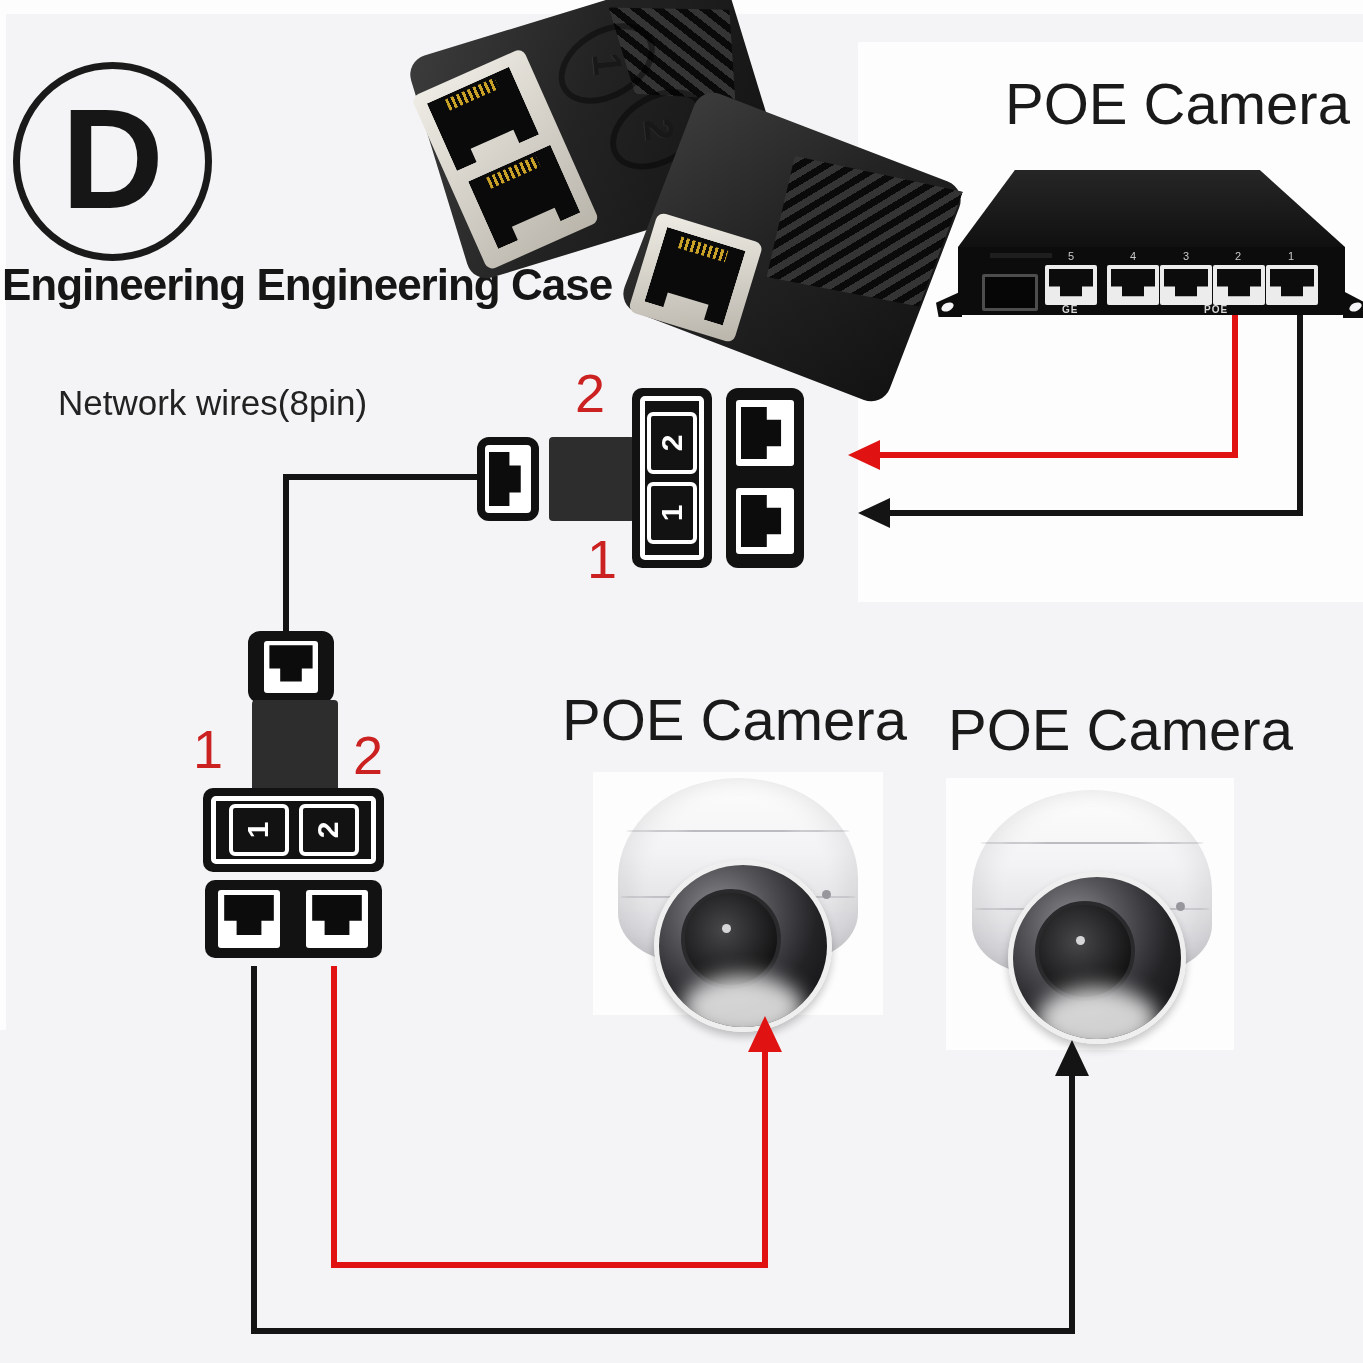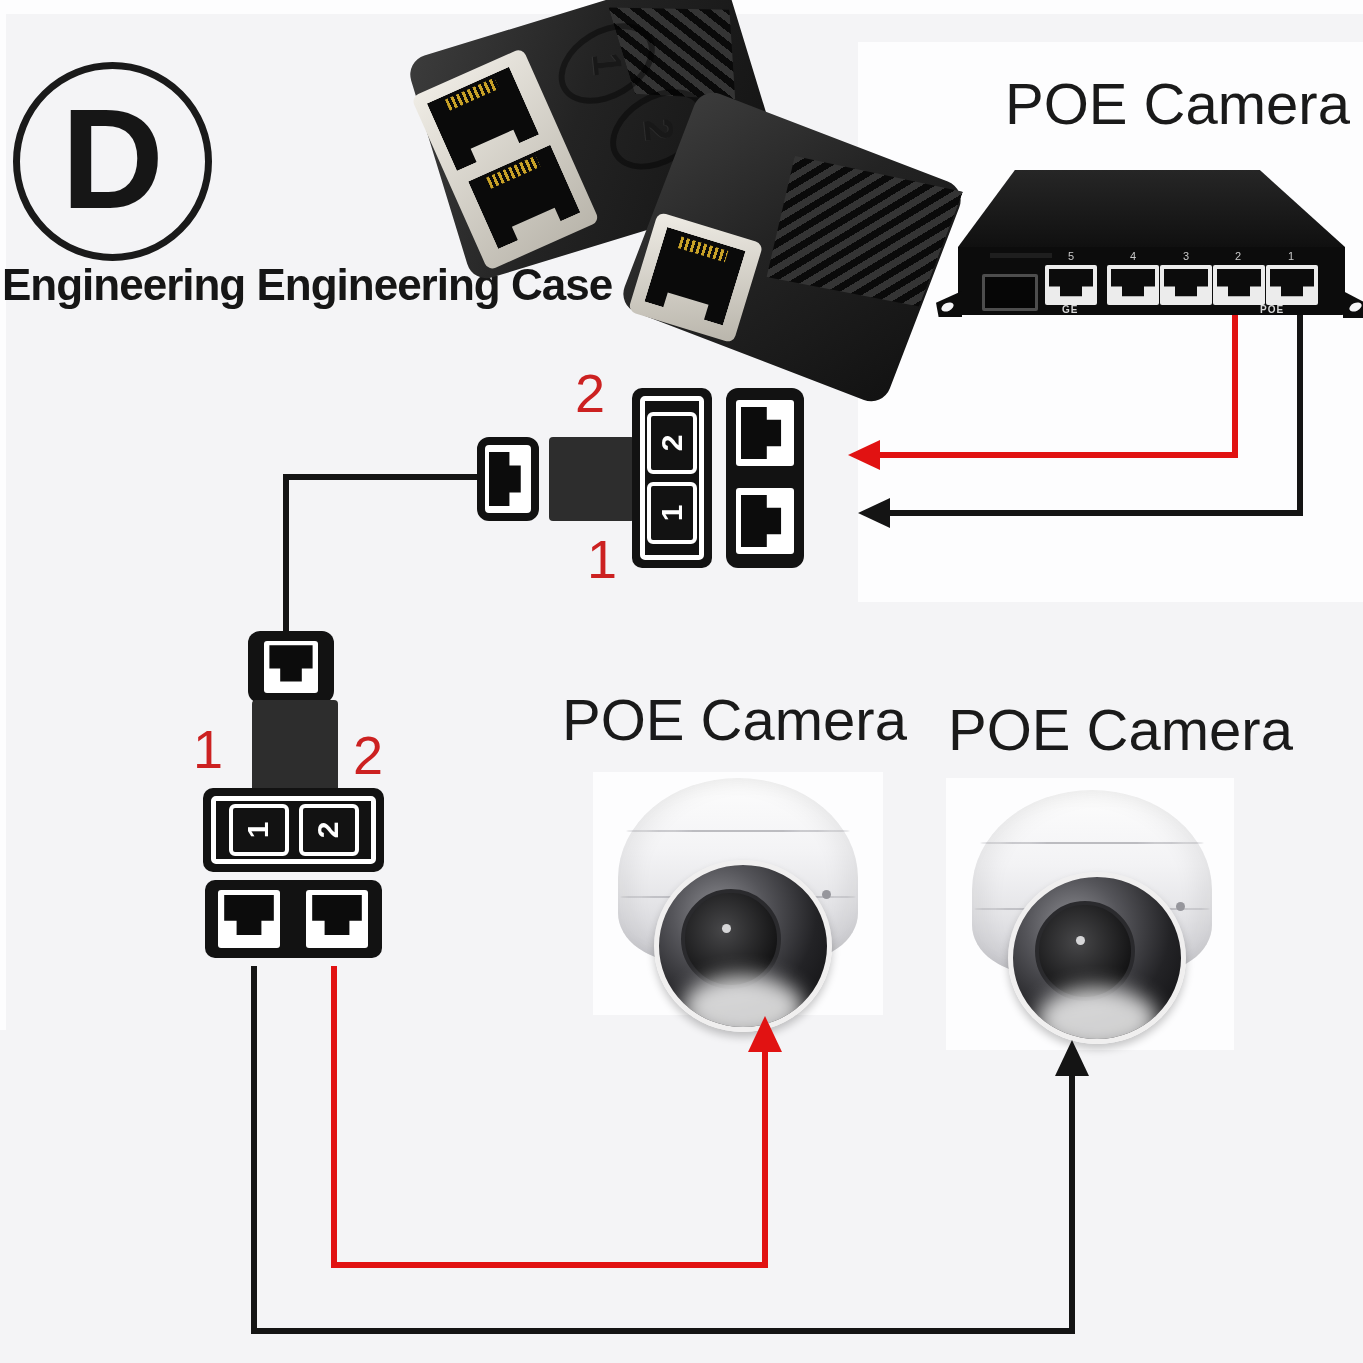--- a/index.html
+++ b/index.html
@@ -153,24 +153,25 @@
         <div class="plug down"></div>
       </div>
 
     <div class="swdigit" style="left:1062px;">5</div>
     <div class="swdigit" style="left:1124px;">4</div>
     <div class="swdigit" style="left:1177px;">3</div>
     <div class="swdigit" style="left:1229px;">2</div>
     <div class="swdigit" style="left:1282px;">1</div>
 
     <div class="swlabel" style="left:1062px;top:304px;">GE</div>
-    <div class="swlabel" style="left:1260px;top:304px;">POE</div>
+    <div class="swlabel" style="left:1204px;top:304px;">POE</div>
   </div>
 
   <div class="note">
+    <div>Network wires(8pin)</div>
   </div>
 
   <div class="wire blk" style="left:285px;top:474px;width:192px;height:6px;"></div>
   <div class="wire blk" style="left:283px;top:474px;width:6px;height:160px;"></div>
 
   <div class="wallplug" style="left:477px;top:437px;width:46px;height:68px;">
     <div class="plug right"></div>
   </div>
   <div class="trunk" style="left:549px;top:437px;width:86px;height:84px;"></div>
   <div class="icon-body" style="left:632px;top:388px;width:80px;height:180px;">

